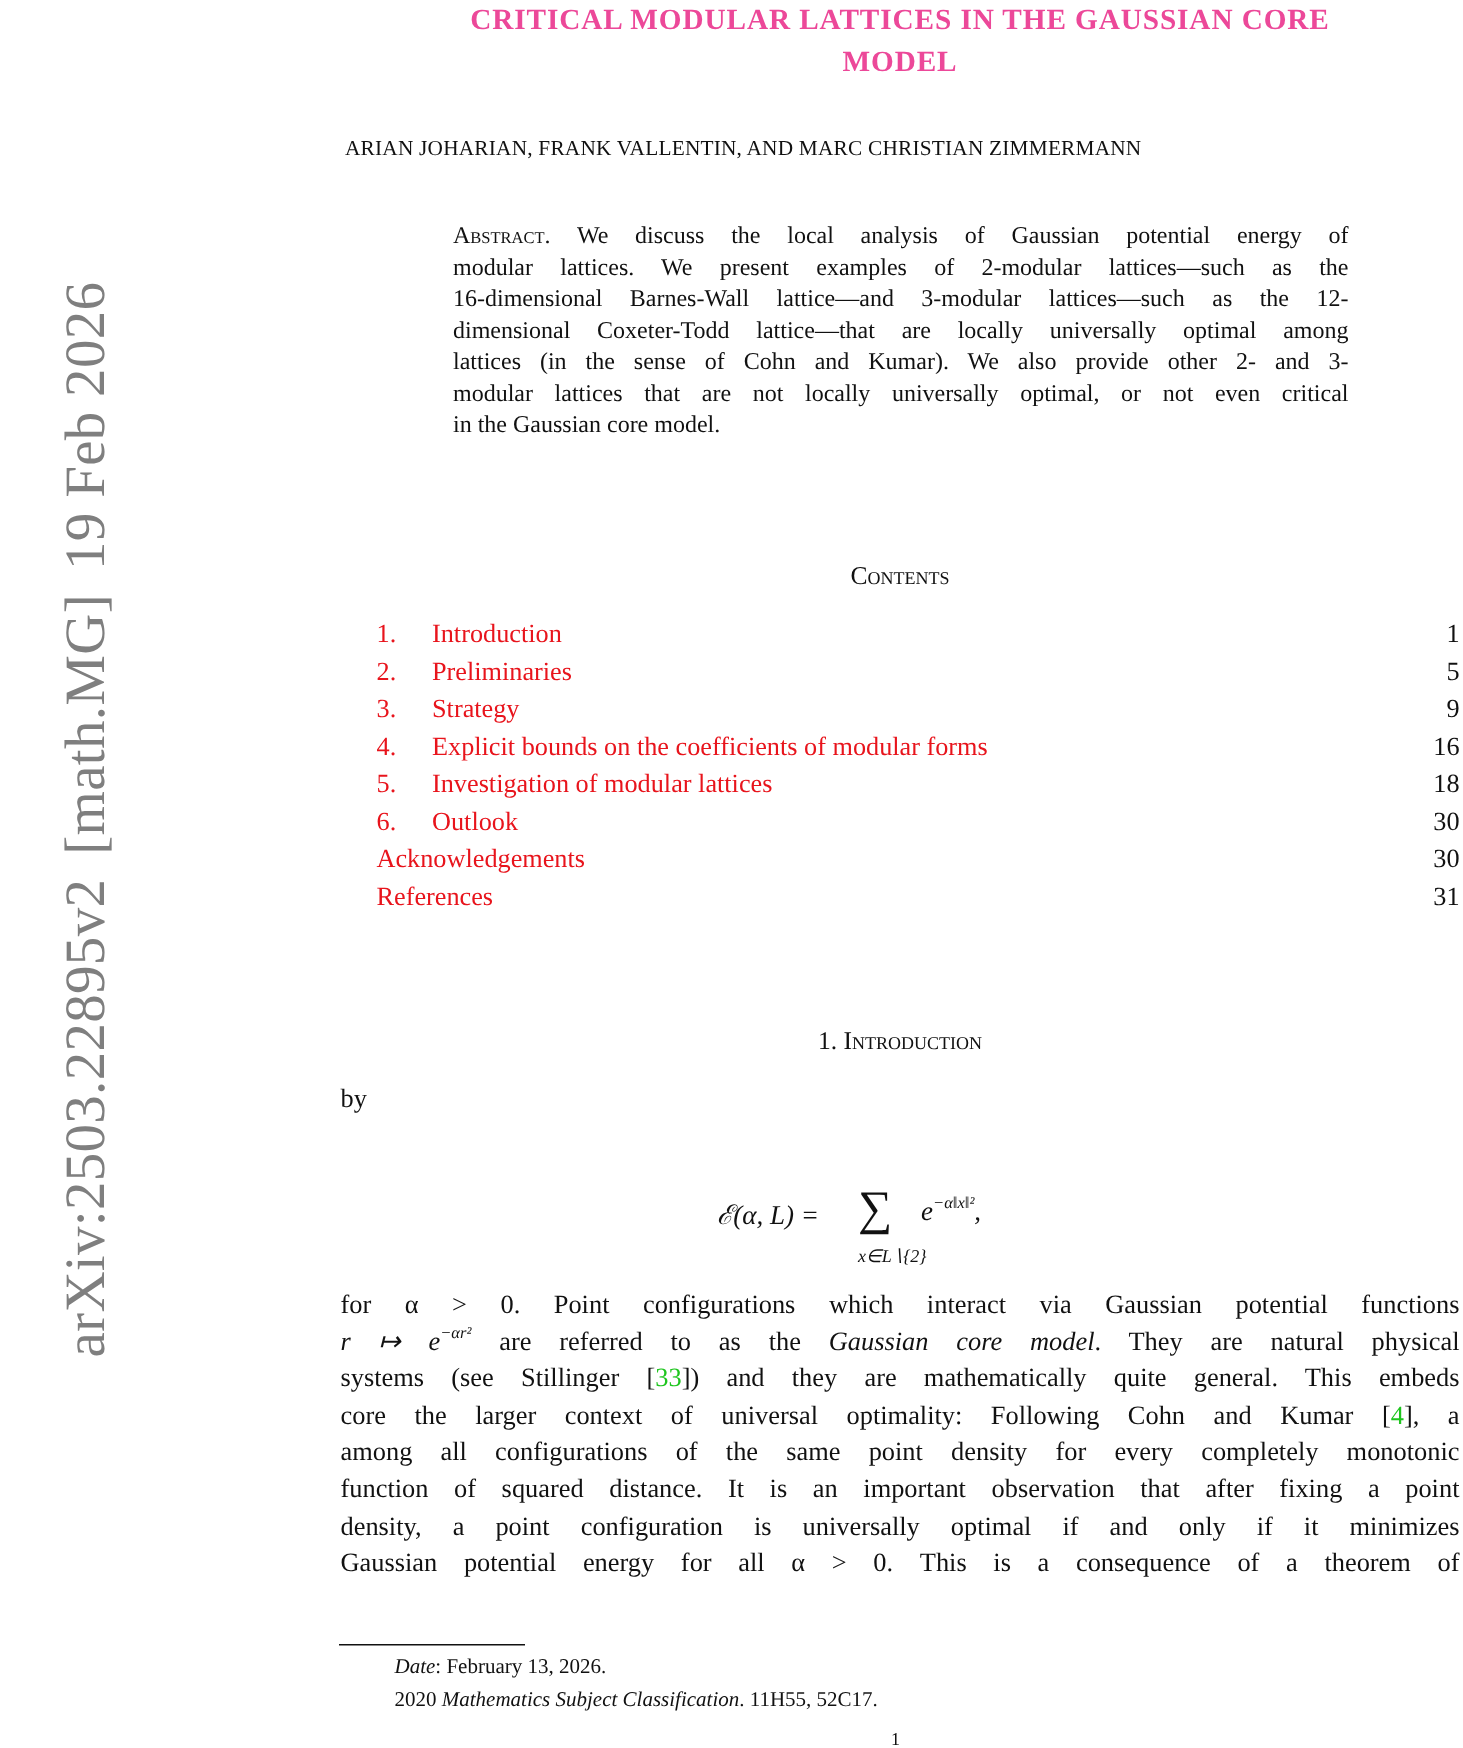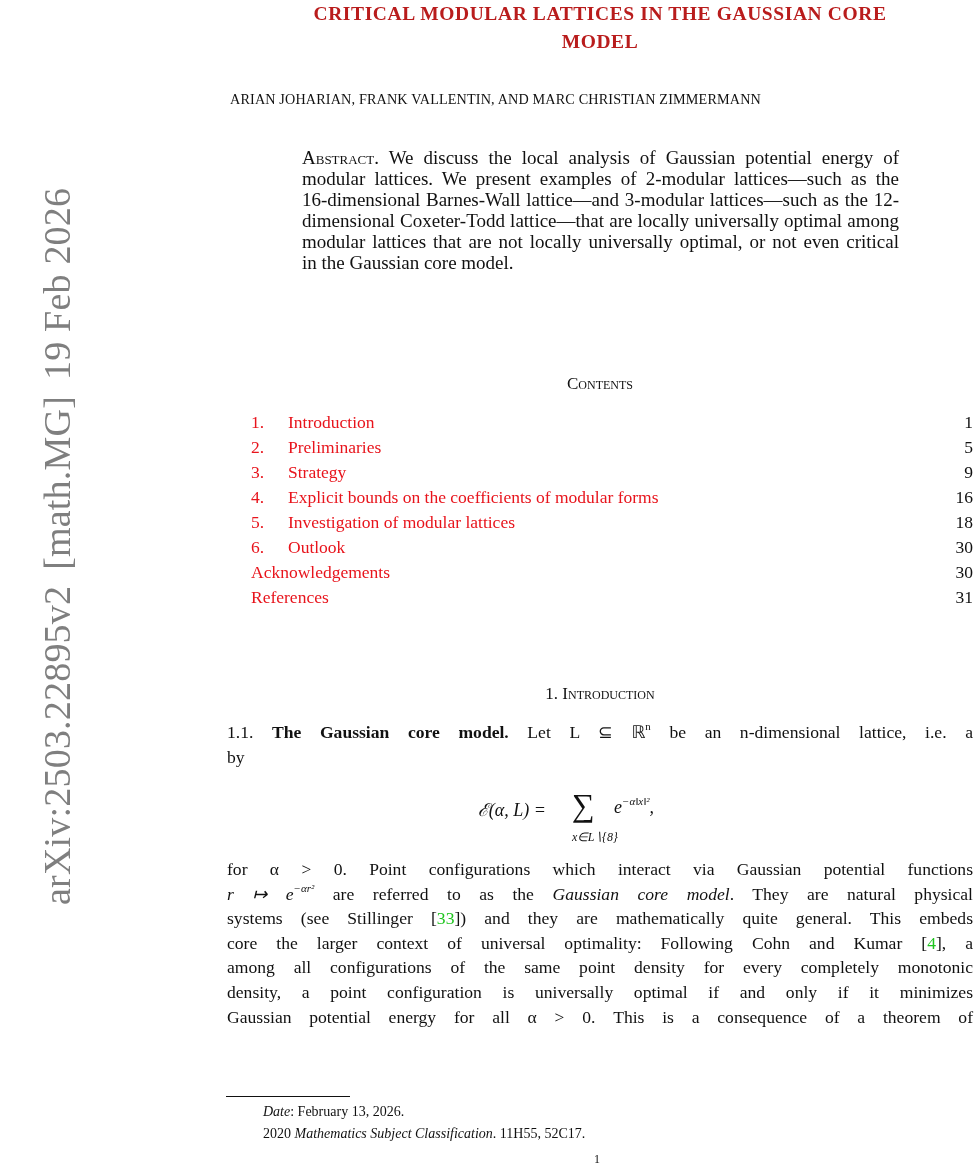--- a/index.html
+++ b/index.html
@@ -37,42 +37,42 @@
     position: absolute;
     left: 230px;
     width: 740px;
     top: 0px;
     text-align: center;
     font-family: "Liberation Serif", serif;
     font-weight: bold;
     font-size: 19.5px;
     letter-spacing: 0.6px;
     line-height: 28px;
-    color: #b91c1c;
+    color: #ec4899;
   }
   .authors {
     position: absolute;
     left: 230px;
     width: 740px;
     top: 91px;
     text-align: left;
     font-family: "Liberation Serif", serif;
     font-size: 14.2px;
     letter-spacing: 0.15px;
     color: #111;
   }
 
   
   .abstract {
     position: absolute;
     left: 302px;
     width: 597px;
     top: 147px;
     font-family: "Liberation Serif", serif;
-    font-size: 19px;
+    font-size: 16px;
     line-height: 21px;
     text-align: justify;
     color: #111;
   }
   .abstract .line { display: block; text-align: justify; text-align-last: justify; height: 21px; }
   .abstract .line.last { text-align-last: left; }
   .smallcaps { font-variant: small-caps; }
 
   
   .contents-heading {
@@ -186,20 +186,21 @@
   <div>MODEL</div>
 </div>
 
 <div class="authors">ARIAN JOHARIAN, FRANK VALLENTIN, AND MARC CHRISTIAN ZIMMERMANN</div>
 
 <div class="abstract">
   <span class="line"><span class="smallcaps">Abstract.</span> <span>We discuss the local analysis of Gaussian potential energy of</span></span>
   <span class="line">modular lattices.  We present examples of 2-modular lattices—such as the</span>
   <span class="line">16-dimensional Barnes-Wall lattice—and 3-modular lattices—such as the 12-</span>
   <span class="line">dimensional Coxeter-Todd lattice—that are locally universally optimal among</span>
+  <span class="line">lattices (in the sense of Cohn and Kumar).  We also provide other 2- and 3-</span>
   <span class="line">modular lattices that are not locally universally optimal, or not even critical</span>
   <span class="line last">in the Gaussian core model.</span>
 </div>
 
 <div class="contents-heading">Contents</div>
 
 <div class="toc">
   <div class="toc-row">
     <a class="toc-link">
         <span class="toc-num">1.</span>
@@ -252,37 +253,37 @@
     <a class="toc-link">
         <span>References</span>
       </a>
     <span class="toc-page">31</span>
   </div>
 </div>
 
 <div class="section-heading">1. Introduction</div>
 
 <div class="body-text" style="top: 720px;">
-  <span class="line"><span>1.1.</span> <span class="bold">The Gaussian core model.</span> <span>Let L ⊆ ℝ</span><sup>n</sup><span> be an n-dimensional lattice, i.e. a</span></span>
   <span class="line last">by</span>
 </div>
 
 <div class="equation">
   <span class="eq-lhs">ℰ(α, L) =</span>
   <span class="eq-sum">∑</span>
-  <span class="eq-sub">x∈L∖{8}</span>
+  <span class="eq-sub">x∈L∖{2}</span>
   <span class="eq-rhs"><span>e</span><sup>−α‖x‖²</sup><span>,</span></span>
 </div>
 
 <div class="body-text" style="top: 857px;">
   <span class="line">for α &gt; 0.  Point configurations which interact via Gaussian potential functions</span>
   <span class="line"><span class="it">r ↦ e</span><sup class="it">−αr²</sup><span> are referred to as the </span><span class="it">Gaussian core model</span><span>. They are natural physical</span></span>
   <span class="line"><span>systems (see Stillinger [</span><a class="cite">33</a><span>]) and they are mathematically quite general. This embeds</span></span>
   <span class="line"><span>core the larger context of universal optimality: Following Cohn and Kumar [</span><a class="cite">4</a><span>], a</span></span>
   <span class="line">among all configurations of the same point density for every completely monotonic</span>
+  <span class="line">function of squared distance. It is an important observation that after fixing a point</span>
   <span class="line">density, a point configuration is universally optimal if and only if it minimizes</span>
   <span class="line">Gaussian potential energy for all α &gt; 0.  This is a consequence of a theorem of</span>
 </div>
 
 <div class="footnote-rule"></div>
 <div class="footnote" style="top: 1104px;"><span class="it">Date</span><span>: February 13, 2026.</span></div>
 <div class="footnote" style="top: 1126px;"><span>2020 </span><span class="it">Mathematics Subject Classification</span><span>. 11H55, 52C17.</span></div>
 
 <div class="page-number">1</div>
 

